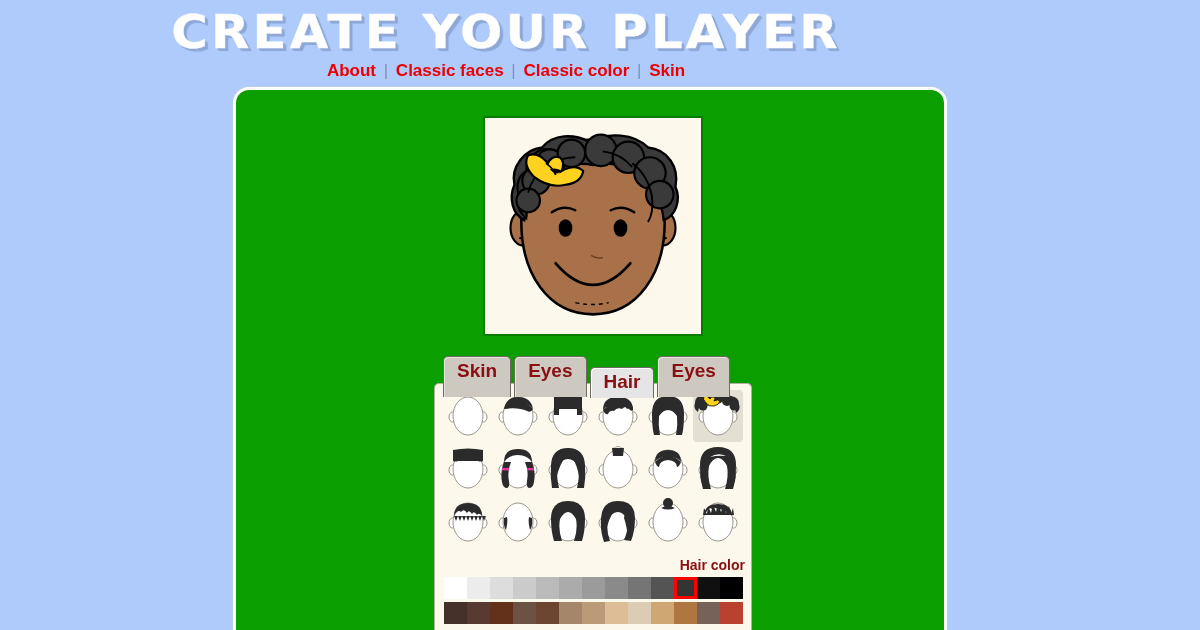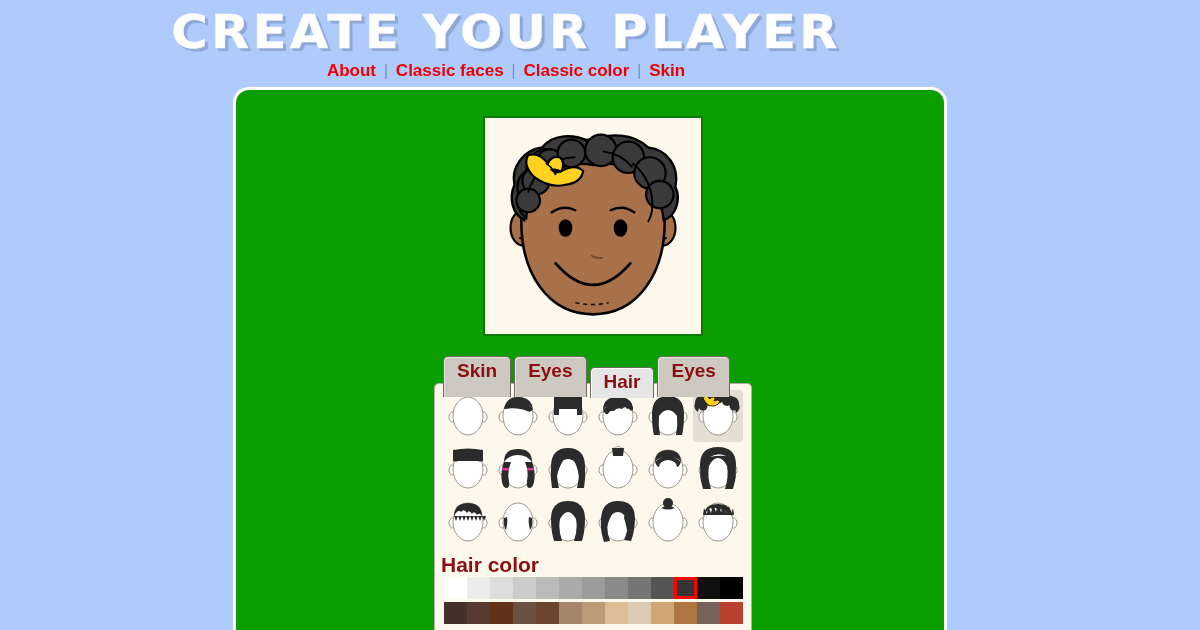--- a/index.html
+++ b/index.html
@@ -148,22 +148,22 @@
     cursor: pointer;
     border-radius: 4px;
     box-sizing: border-box;
   }
   .hair-cell.selected {
     background: #e3dfd2;
   }
   .hair-cell svg { display: block; }
 
   #hair-color-label {
-    text-align: left;
-    font-size: 21px;
+    text-align: right;
+    font-size: 14px;
     font-weight: bold;
     color: #8a0f12;
     margin-top: 8px;
     line-height: 18px;
   }
 
   .swatch-row {
     display: flex;
     justify-content: center;
     margin-top: 3px;

